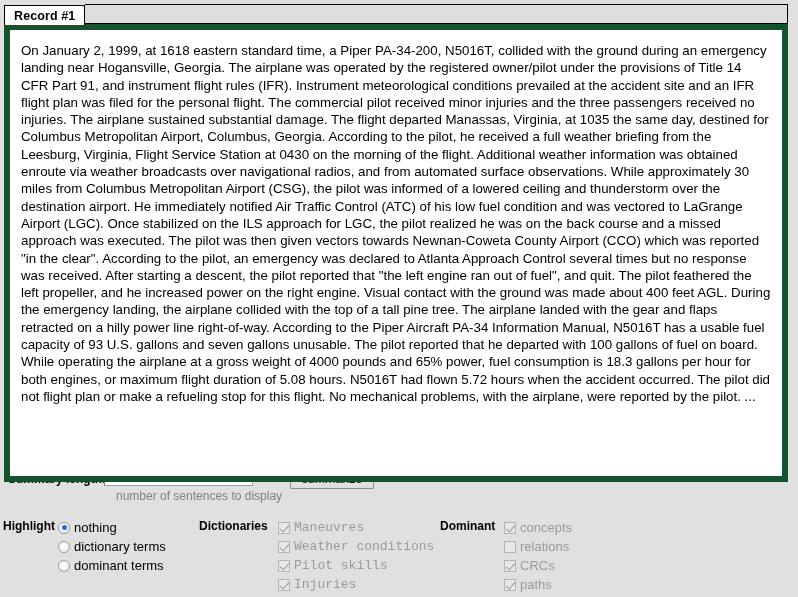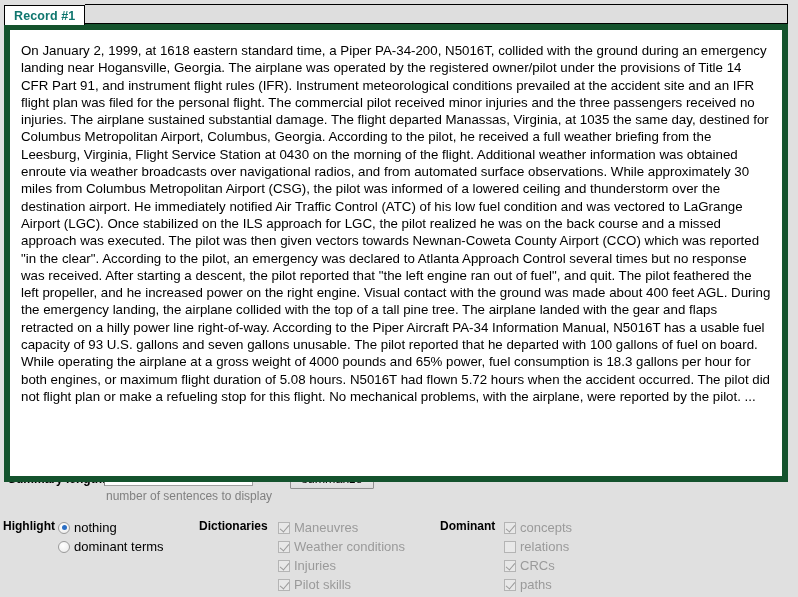--- a/index.html
+++ b/index.html
@@ -32,21 +32,21 @@
     z-index: 2;
   }
   .tab {
     height: 20px;
     box-sizing: border-box;
     padding: 0 9px 0 9px;
     display: flex;
     align-items: center;
     font-size: 12.5px;
     font-weight: bold;
-    color: #0f766e;
+    color: #000000;
     border: 1px solid #000;
     border-bottom: none;
     background: #ffffff;
     position: relative;
     top: 1px;
     z-index: 3;
     letter-spacing: 0.1px;
   }
   .tab-filler {
     flex: 1 1 auto;
@@ -115,21 +115,21 @@
     border-left-color: #7f7f7f;
     background: #ffffff;
     font-family: "Liberation Sans", sans-serif;
     font-size: 12.5px;
     color: #000;
     padding: 0 2px;
     outline: none;
   }
   .hint {
     position: absolute;
-    left: 106px;
+    left: 116px;
     top: 23px;
     font-size: 12px;
     color: #808080;
   }
   .btn-summarize {
     position: absolute;
     left: 290px;
     top: 2px;
     min-width: 84px;
     height: 21px;
@@ -168,21 +168,21 @@
   }
   .grp-highlight .grp-title { left: 3px; }
   .grp-dictionaries .grp-title { left: 3px; }
   .grp-dominant .grp-title { left: 3px; }
 
   .opt-list {
     position: absolute;
     top: 0;
   }
   .grp-highlight .opt-list { left: 58px; }
-  .grp-dictionaries .opt-list { left: 82px; }
+  .grp-dictionaries .opt-list { left: 82px; font-family: Liberation Mono, monospace; }
   .grp-dominant .opt-list { left: 67px; }
 
   .opt-item {
     display: flex;
     align-items: center;
     height: 19px;
     white-space: nowrap;
   }
   .opt-label {
     font-size: 13px;
@@ -267,20 +267,24 @@
 
     <div class="opt-group grp-highlight">
       <span class="grp-title">Highlight</span>
       <div class="opt-list">
 
         <div class="opt-item">
           <span class="radio checked"></span>
           <span class="opt-label">nothing</span>
         </div>
 
+        <div class="opt-item">
+          <span class="radio"></span>
+          <span class="opt-label">dictionary terms</span>
+        </div>
 
         <div class="opt-item">
           <span class="radio"></span>
           <span class="opt-label">dominant terms</span>
         </div>
 
       </div>
     </div>
 
     <div class="opt-group grp-dictionaries">
@@ -292,26 +296,26 @@
           <span class="opt-label">Maneuvres</span>
         </div>
 
         <div class="opt-item disabled">
           <span class="checkbox checked"></span>
           <span class="opt-label">Weather conditions</span>
         </div>
 
         <div class="opt-item disabled">
           <span class="checkbox checked"></span>
+          <span class="opt-label">Pilot skills</span>
+        </div>
+
+        <div class="opt-item disabled">
+          <span class="checkbox checked"></span>
           <span class="opt-label">Injuries</span>
-        </div>
-
-        <div class="opt-item disabled">
-          <span class="checkbox checked"></span>
-          <span class="opt-label">Pilot skills</span>
         </div>
 
       </div>
     </div>
 
     <div class="opt-group grp-dominant">
       <span class="grp-title">Dominant</span>
       <div class="opt-list">
 
         <div class="opt-item disabled">

